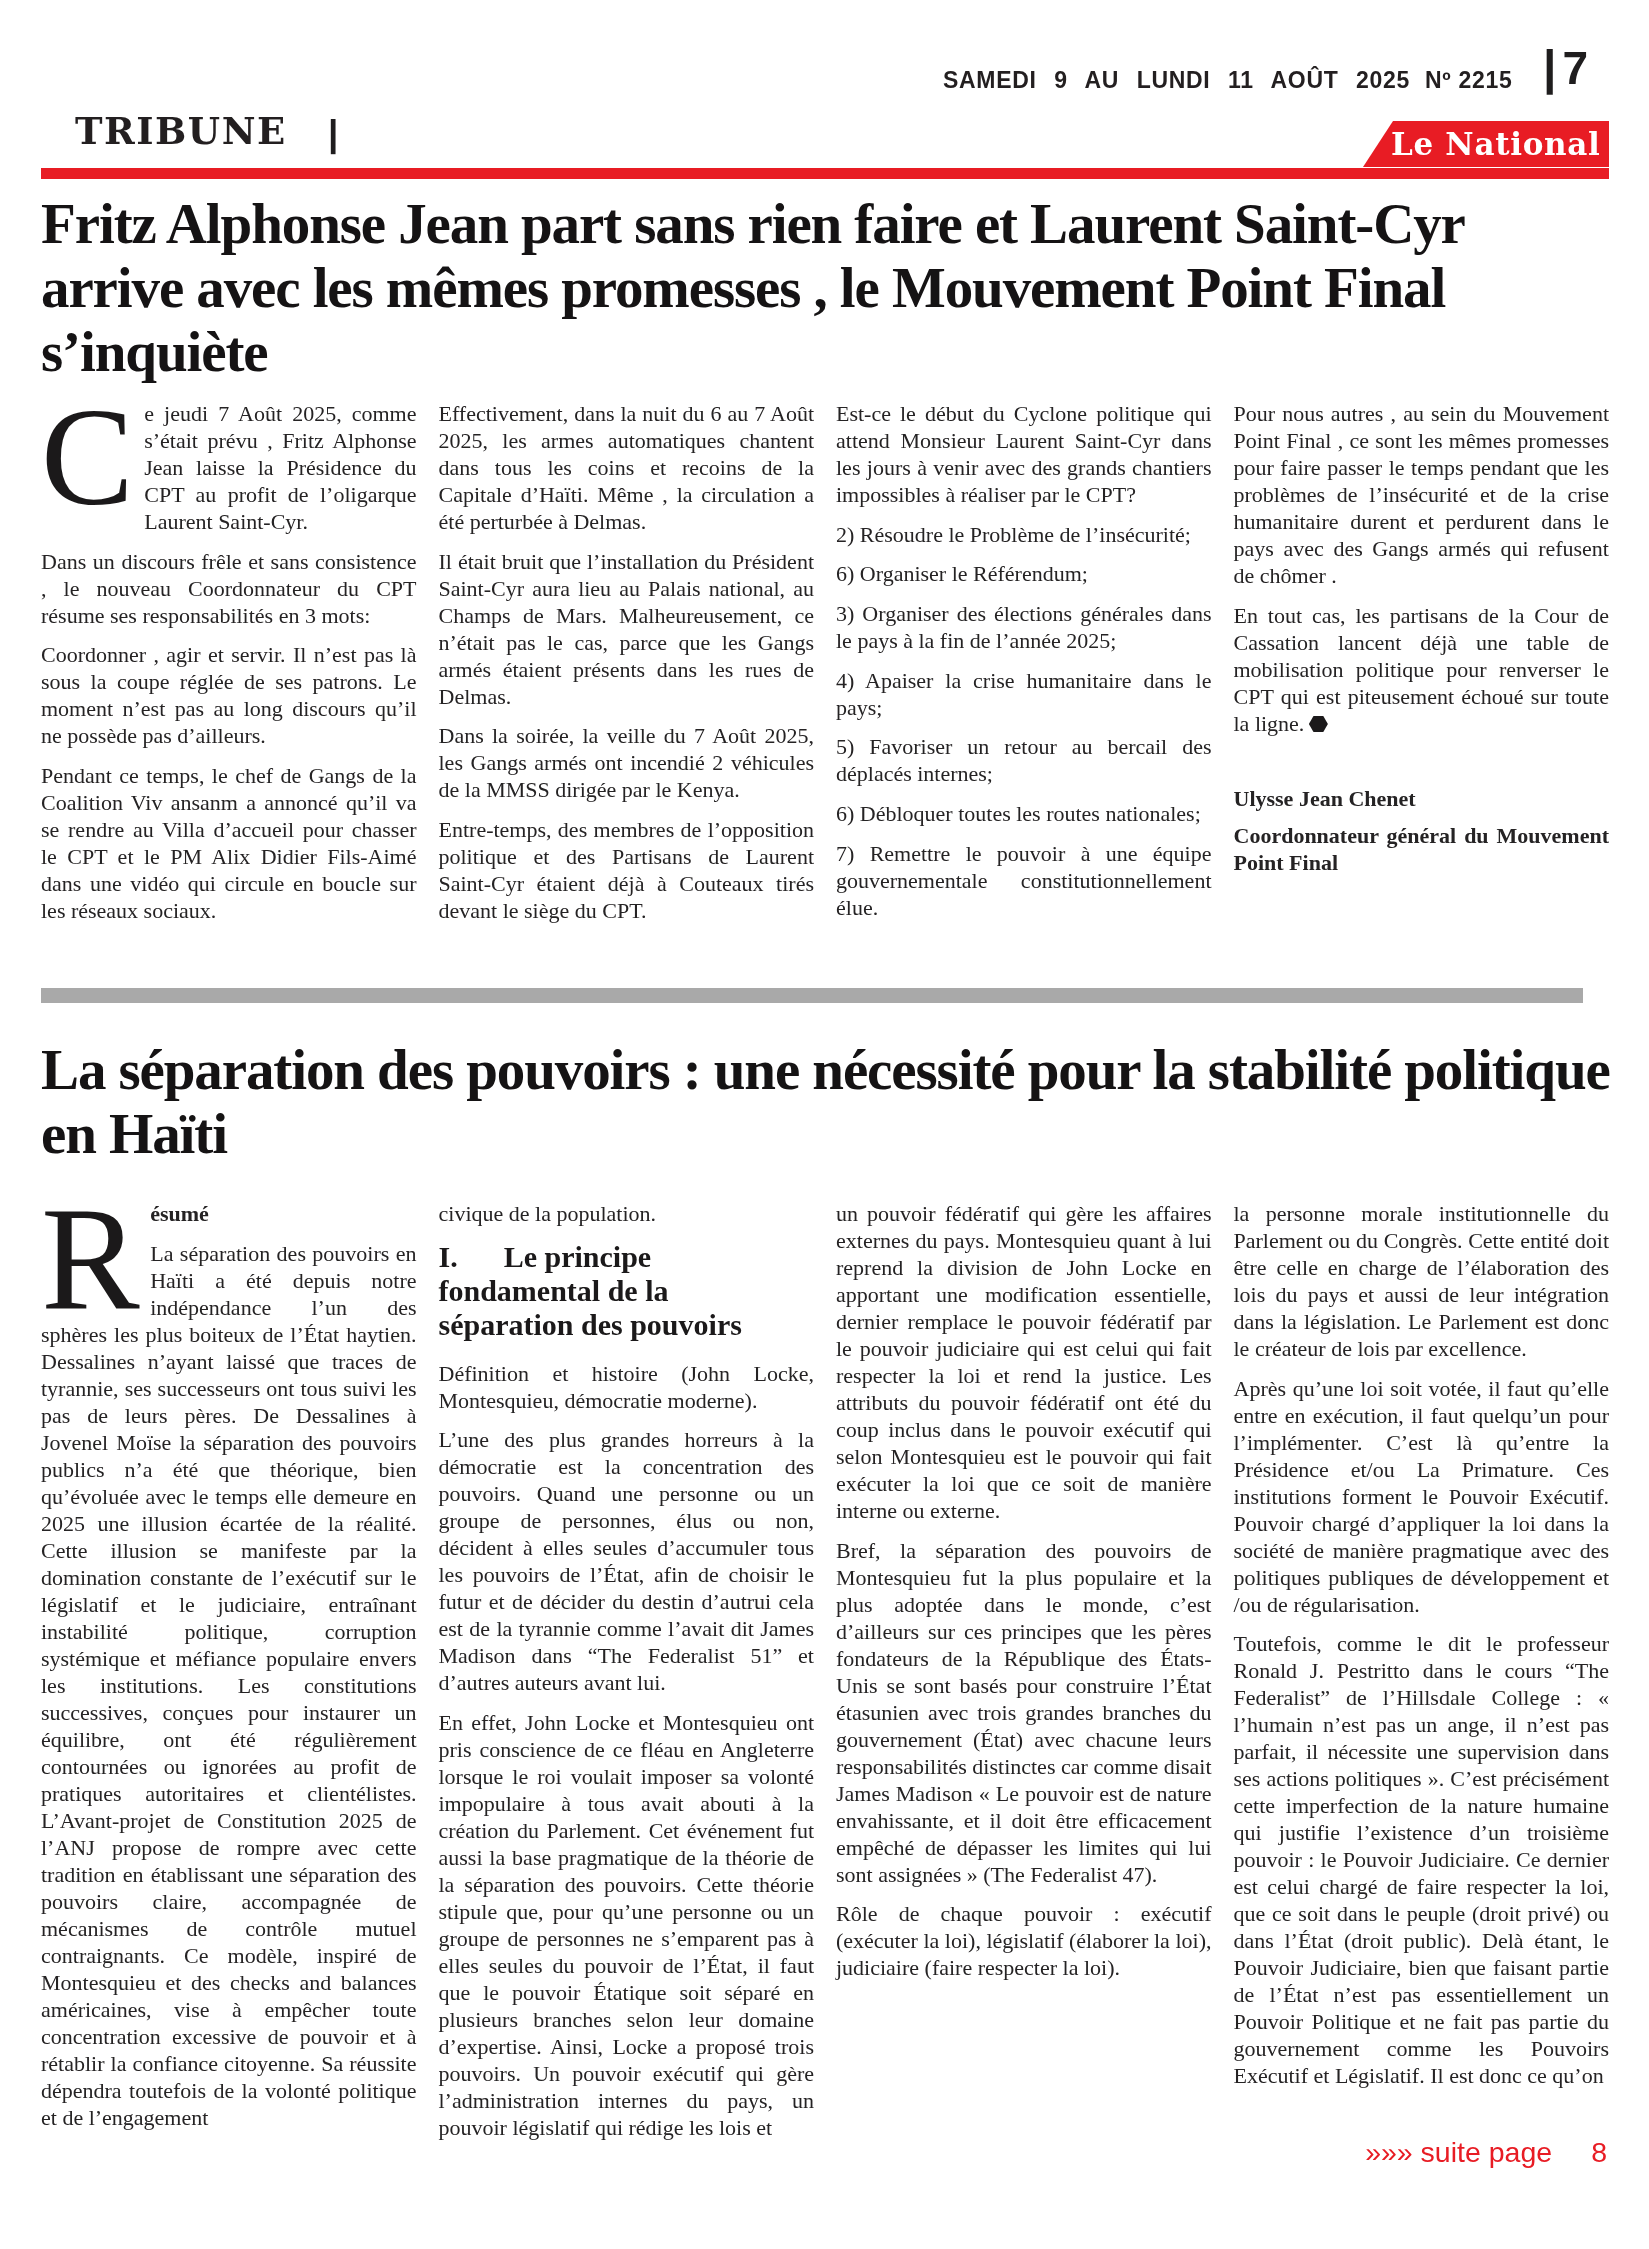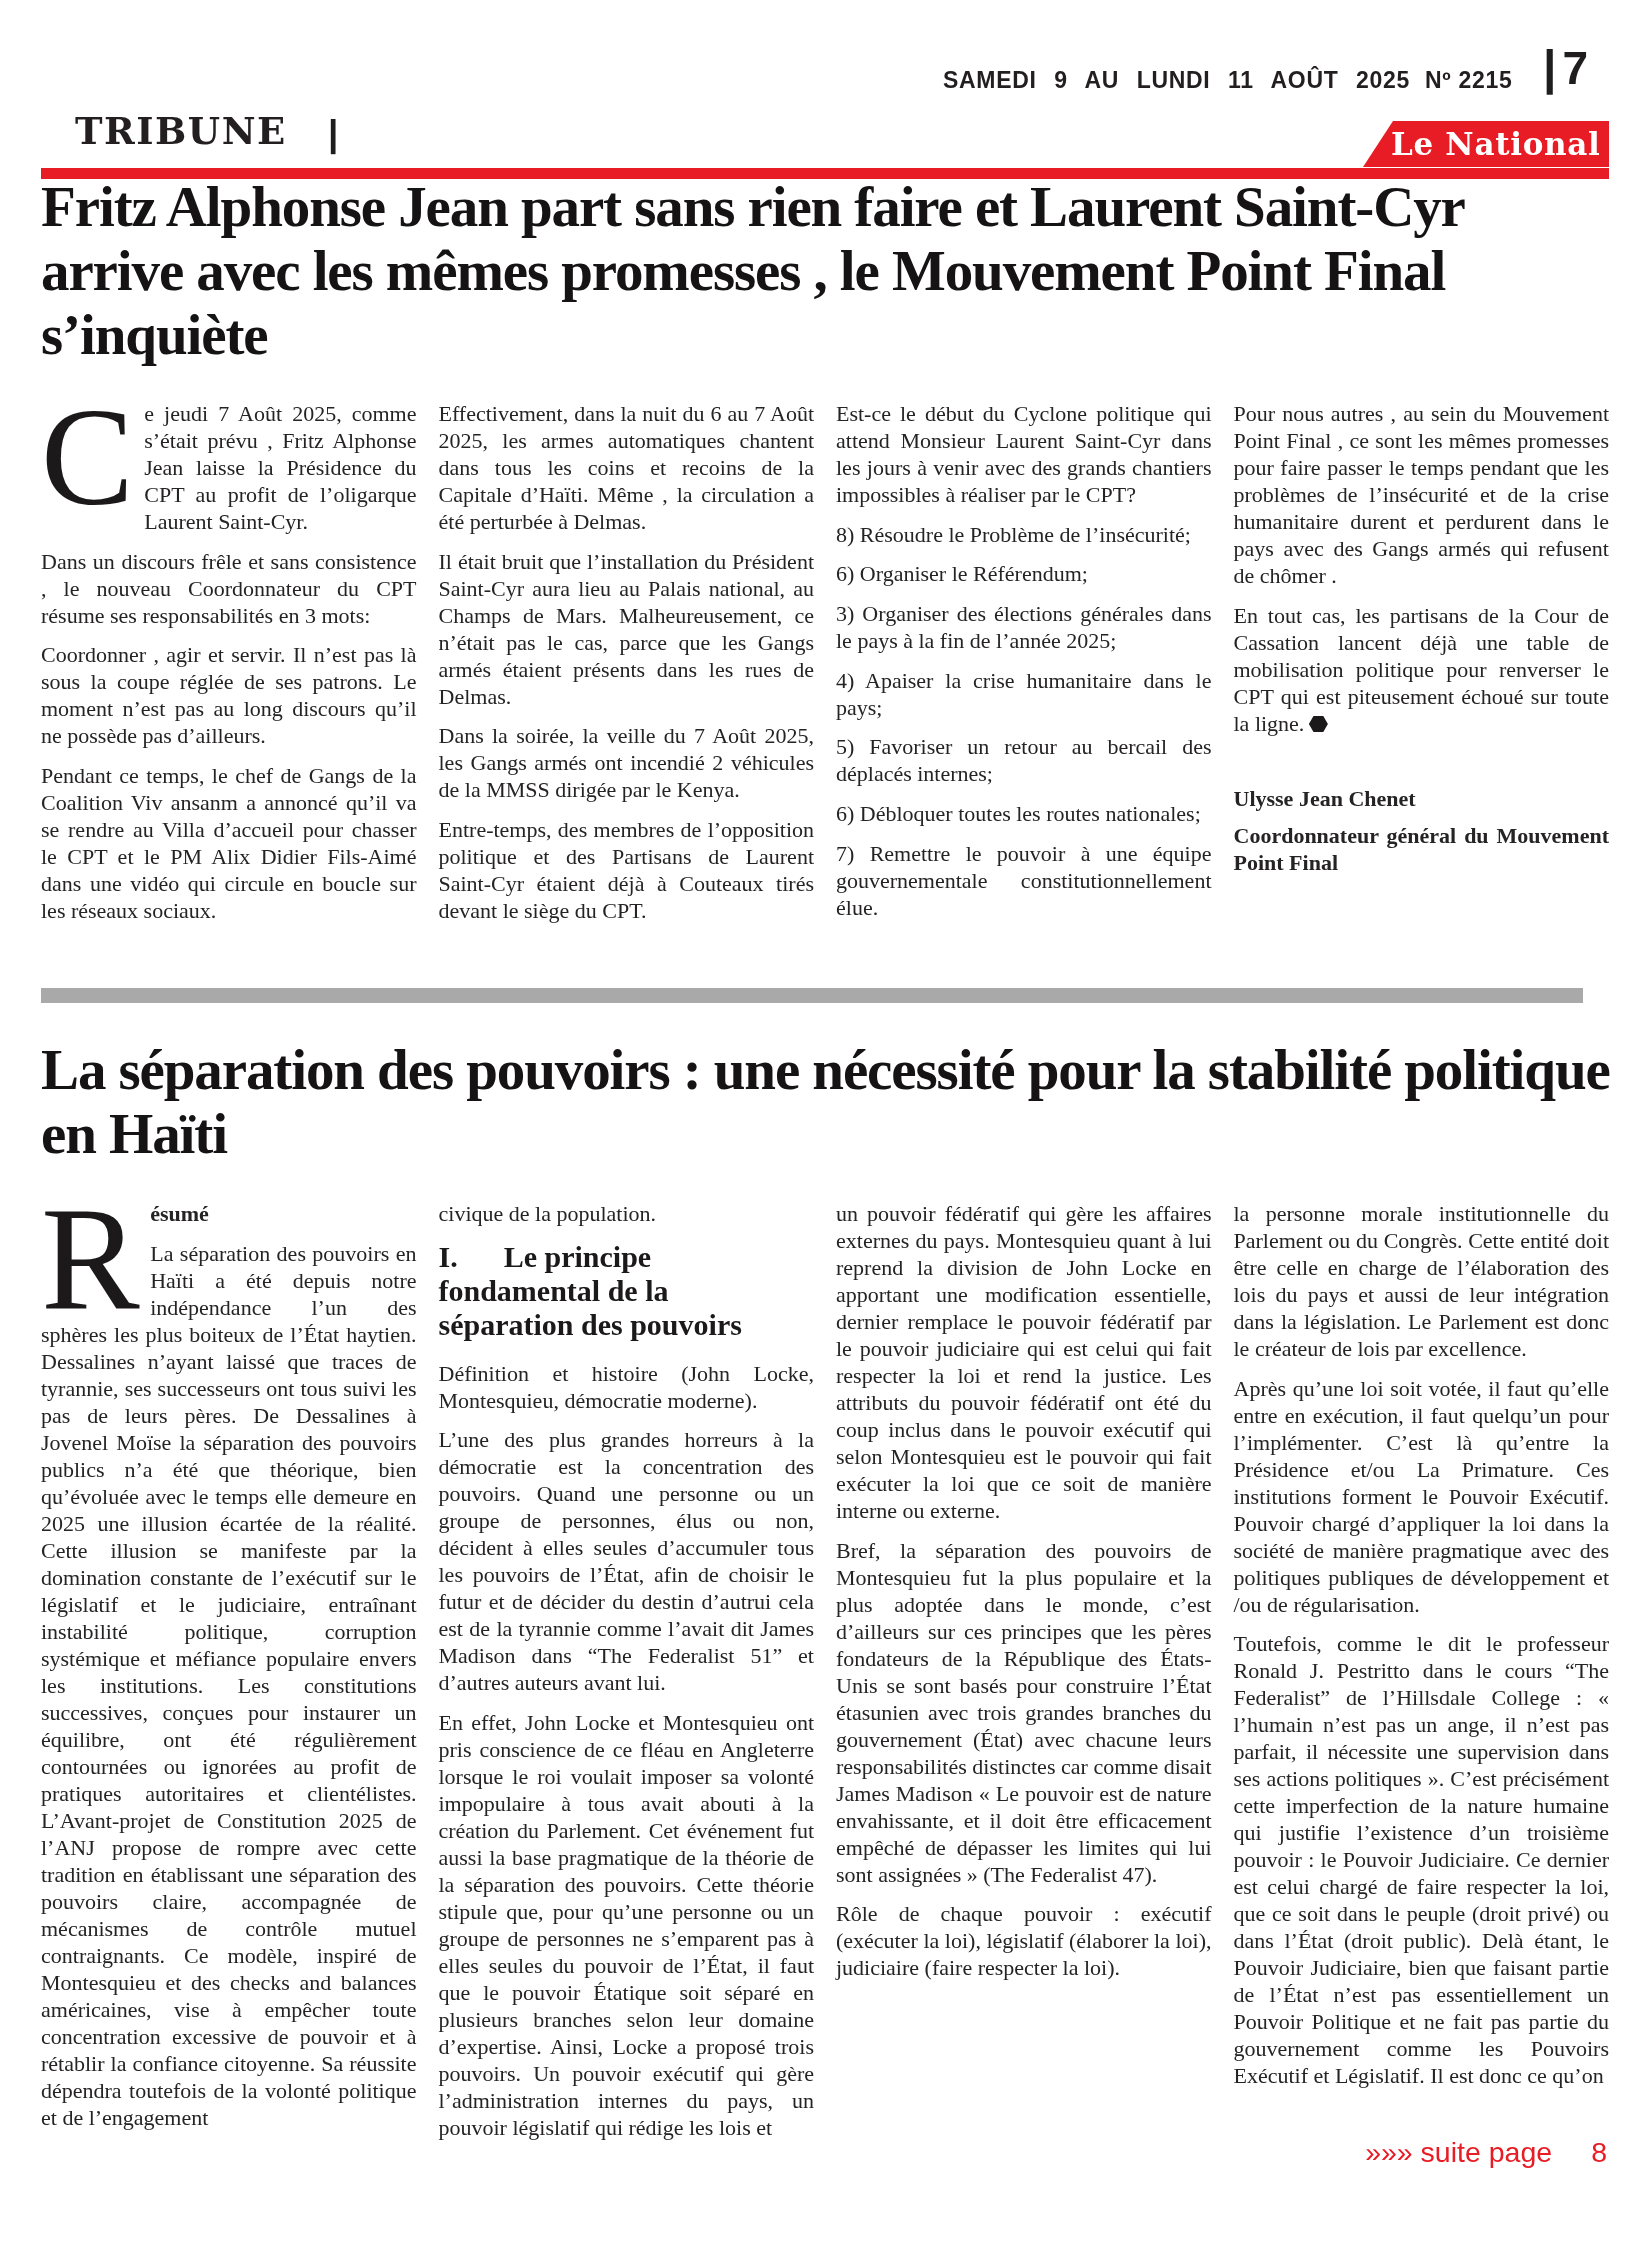--- a/index.html
+++ b/index.html
@@ -56,21 +56,21 @@
     position:absolute; top:168px; left:41px; width:1568px; height:10.5px;
     background:var(--accent-red, #e81c24);
   }
 
   
   .headline {
     position:absolute; left:41px; width:1572px;
     font-family:"Liberation Serif", serif; font-weight:bold;
     font-size:57px; line-height:64px; letter-spacing:-1.1px; color:#151314;
   }
-  .headline-1 { top:175px; }
+  .headline-1 { top:192px; }
   .headline-2 { top:1038px; }
 
   
   .cols {
     position:absolute; left:41px; width:1568px;
     display:flex; gap:22px; align-items:flex-start;
   }
   .cols-a1 { top:400px; }
   .cols-a2 { top:1200px; }
   .col { flex:1 1 0; min-width:0; }
@@ -139,21 +139,21 @@
       <p class="body">Pendant ce temps, le chef de Gangs de la Coalition Viv ansanm a annoncé qu’il va se rendre au Villa d’accueil pour chasser le CPT et le PM Alix Didier Fils-Aimé dans une vidéo qui circule en boucle sur les réseaux sociaux.</p>
     </div>
     <div class="col">
       <p class="body">Effectivement, dans la nuit du 6 au 7 Août 2025, les armes automatiques chantent dans tous les coins et recoins de la Capitale d’Haïti. Même , la circulation a été perturbée à Delmas.</p>
       <p class="body">Il était bruit que l’installation du Président Saint-Cyr aura lieu au Palais national, au Champs de Mars. Malheureusement, ce n’était pas le cas, parce que les Gangs armés étaient présents dans les rues de Delmas.</p>
       <p class="body">Dans la soirée, la veille du 7 Août 2025, les Gangs armés ont incendié 2 véhicules de la MMSS dirigée par le Kenya.</p>
       <p class="body">Entre-temps, des membres de l’opposition politique et des Partisans de Laurent Saint-Cyr étaient déjà à Couteaux tirés devant le siège du CPT.</p>
     </div>
     <div class="col">
       <p class="body">Est-ce le début du Cyclone politique qui attend Monsieur Laurent Saint-Cyr dans les jours à venir avec des grands chantiers impossibles à réaliser par le CPT?</p>
-      <p class="body">8) Résoudre le Problème de l’insécurité;</p>
+      <p class="body">2) Résoudre le Problème de l’insécurité;</p>
       <p class="body">6) Organiser le Référendum;</p>
       <p class="body">3) Organiser des élections générales dans le pays à la fin de l’année 2025;</p>
       <p class="body">4) Apaiser la crise humanitaire dans le pays;</p>
       <p class="body">5) Favoriser un retour au bercail des déplacés internes;</p>
       <p class="body">6) Débloquer toutes les routes nationales;</p>
       <p class="body">7) Remettre le pouvoir à une équipe gouvernementale constitutionnellement élue.</p>
     </div>
     <div class="col">
       <p class="body">Pour nous autres , au sein du Mouvement Point Final , ce sont les mêmes promesses pour faire passer le temps pendant que les problèmes de l’insécurité et de la crise humanitaire durent et perdurent dans le pays avec des Gangs armés qui refusent de chômer .</p>
       <p class="body"><span>En tout cas, les partisans de la Cour de Cassation lancent déjà une table de mobilisation politique pour renverser le CPT qui est piteusement échoué sur toute la ligne.</span><span class="endmark"></span></p>

